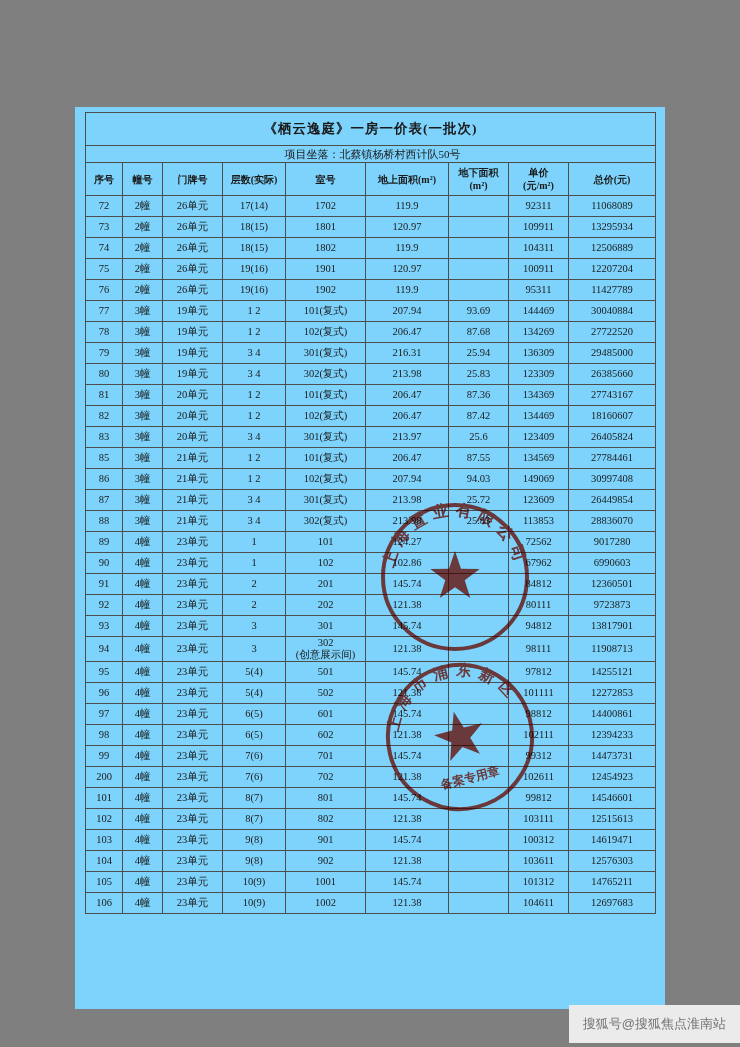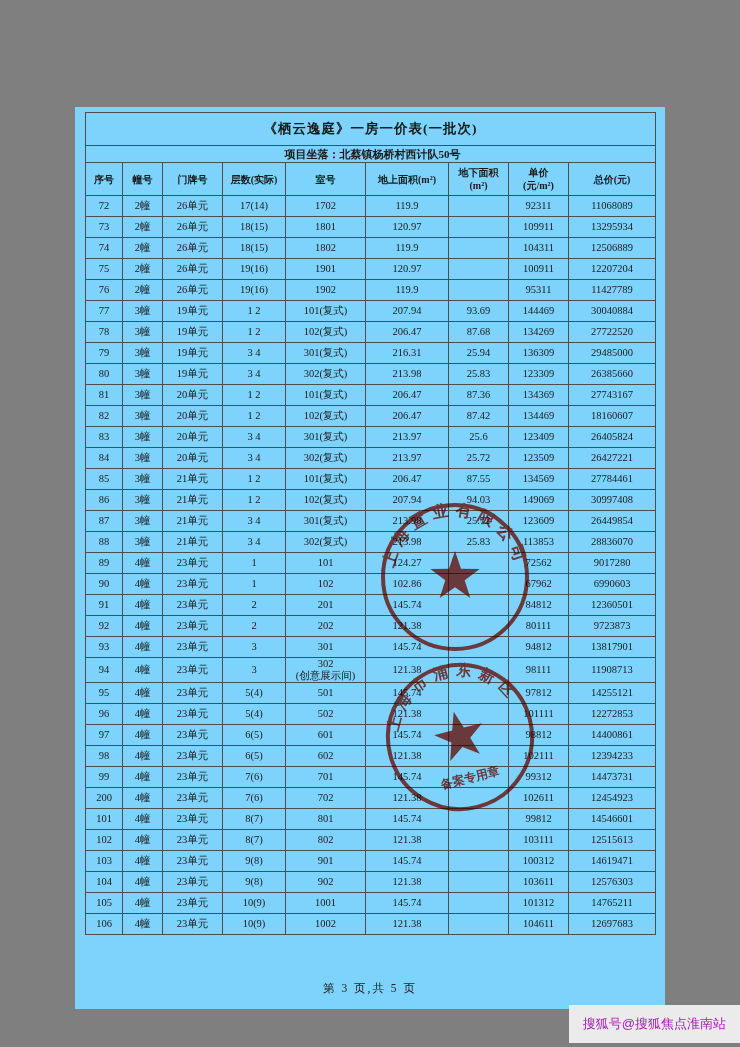--- a/index.html
+++ b/index.html
@@ -18,38 +18,38 @@
     position:absolute;left:10px;top:5px;width:570px;
     border-collapse:collapse;table-layout:fixed;
     font-size:10.5px;color:#1a1a1a;
   }
   .price-table th,.price-table td{
     border:1px solid #4d4d4d;text-align:center;vertical-align:middle;
     white-space:pre-line;padding:0 2px;overflow:hidden;
   }
   .price-table td{height:20px;line-height:1.12;}
   .title-cell{font-size:13.5px;font-weight:bold;height:32px;letter-spacing:1px;}
-  .loc-cell{text-align:left;font-weight:bold;font-size:11px;height:16px;padding-left:6px !important;}
+  .loc-cell{text-align:left;font-weight:normal;font-size:11px;height:16px;padding-left:6px !important;}
   .col-headers th{font-weight:bold;font-size:10px;height:32px;line-height:1.3;}
   .page-footer{
     position:absolute;left:0;width:100%;top:874px;text-align:center;
     font-size:11.5px;color:#222;letter-spacing:2px;
   }
   .stamp{
     position:absolute;width:156px;height:156px;
     pointer-events:none;mix-blend-mode:multiply;opacity:.88;
   }
   .stamp.tilted{transform:rotate(-14deg);}
   .ring{fill:none;stroke:var(--stamp-red);stroke-width:4;}
   .star{fill:var(--stamp-red);}
   .arc-text{fill:var(--stamp-red);font-weight:bold;font-family:"Liberation Serif",serif;}
   .seal-center-text{fill:var(--stamp-red);font-weight:bold;font-family:"Liberation Serif",serif;}
   .watermark{
     position:absolute;right:0;top:1005px;height:20px;
-    background:#ebebeb;color:#a21caf;font-size:13px;line-height:20px;
+    background:#ebebeb;color:#737373;font-size:13px;line-height:20px;
     font-family:"Liberation Sans","DejaVu Sans",sans-serif;
     padding:9px 14px;
   }
 </style>
 </head>
 <body style="--stamp-red: #cf2a21;">
 
 <div class="doc">
   <table class="price-table">
     <colgroup>
@@ -211,31 +211,20 @@
           <td>3幢</td>
           <td>20单元</td>
           <td>3 4</td>
           <td>301(复式)</td>
           <td>213.97</td>
           <td>25.6</td>
           <td>123409</td>
           <td>26405824</td>
         </tr>
         <tr>
-          <td>84</td>
-          <td>3幢</td>
-          <td>20单元</td>
-          <td>3 4</td>
-          <td>302(复式)</td>
-          <td>213.97</td>
-          <td>25.72</td>
-          <td>123509</td>
-          <td>26427221</td>
-        </tr>
-        <tr>
           <td>85</td>
           <td>3幢</td>
           <td>21单元</td>
           <td>1 2</td>
           <td>101(复式)</td>
           <td>206.47</td>
           <td>87.55</td>
           <td>134569</td>
           <td>27784461</td>
         </tr>
@@ -466,21 +455,20 @@
           <td>23单元</td>
           <td>10(9)</td>
           <td>1002</td>
           <td>121.38</td>
           <td></td>
           <td>104611</td>
           <td>12697683</td>
         </tr>
       </tbody>
   </table>
-  <div class="page-footer">第 3 页,共  5 页</div>
 </div>
 
 <div class="stamp" style="left:377px;top:499px;">
   <svg width="156" height="156" viewBox="-78 -78 156 156">
     <defs>
       <path id="arcA" d="M -55,29 A 62,62 0 1 1 55,29" fill="none"></path>
     </defs>
     <circle class="ring" r="72"></circle>
     <polygon class="star" points="0,-26 6,-8.3 24.7,-8 9.7,3.2 15.3,21 0,10.2 -15.3,21 -9.7,3.2 -24.7,-8 -6,-8.3"></polygon>
     <text class="arc-text" font-size="16" letter-spacing="6">

